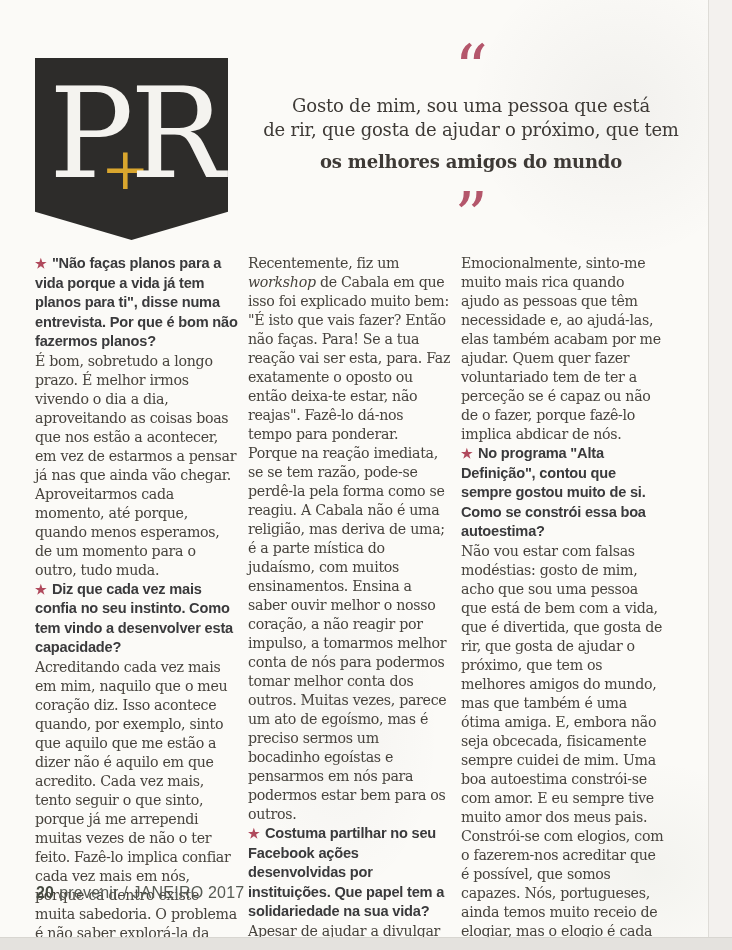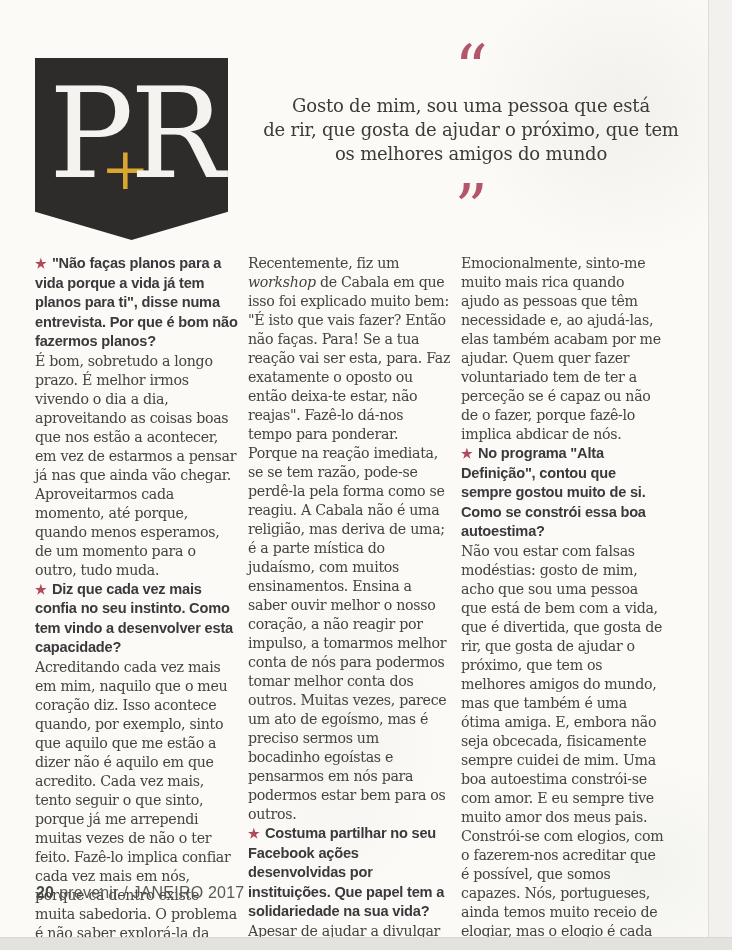--- a/index.html
+++ b/index.html
@@ -94,21 +94,21 @@
   <div class="badge">
     <span class="logo-letter logo-p">P</span>
     <span class="logo-plus">+</span>
     <span class="logo-letter logo-r">R</span>
   </div>
 
   <div class="quote-block">
     <span class="quote-mark open">“</span>
     <div class="quote-text">Gosto de mim, sou uma pessoa que está</div>
     <div class="quote-text" style="margin-top:0;">de rir, que gosta de ajudar o próximo, que tem</div>
-    <div class="quote-text" style="margin-top:0;">os melhores amigos do mundo</div>
+    <div class="quote-text" style="margin-top:8px;font-weight:bold;">os melhores amigos do mundo</div>
     <span class="quote-mark close">”</span>
   </div>
 
   <div class="columns">
       <div class="col">
         <p class="question"><span class="star">★ </span>"Não faças planos para a vida porque a vida já tem planos para ti", disse numa entrevista. Por que é bom não fazermos planos?</p>
         <p class="answer"><span>É bom, sobretudo a longo prazo. É melhor irmos vivendo o dia a dia, aproveitando as coisas boas que nos estão a acontecer, em vez de estarmos a pensar já nas que ainda vão chegar. Aproveitarmos cada momento, até porque, quando menos esperamos, de um momento para o outro, tudo muda.</span></p>
         <p class="question"><span class="star">★ </span>Diz que cada vez mais confia no seu instinto. Como tem vindo a desenvolver esta capacidade?</p>
         <p class="answer"><span>Acreditando cada vez mais em mim, naquilo que o meu coração diz. Isso acontece quando, por exemplo, sinto que aquilo que me estão a dizer não é aquilo em que acredito. Cada vez mais, tento seguir o que sinto, porque já me arrependi muitas vezes de não o ter feito. Fazê-lo implica confiar cada vez mais em nós, porque cá dentro existe muita sabedoria. O problema é não saber explorá-la da melhor forma.</span></p>
       </div>

